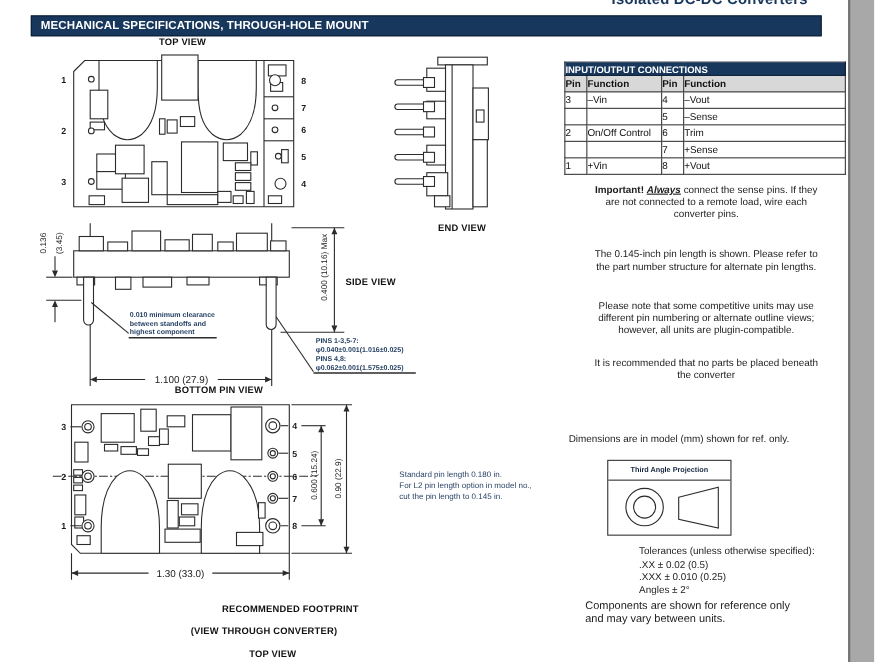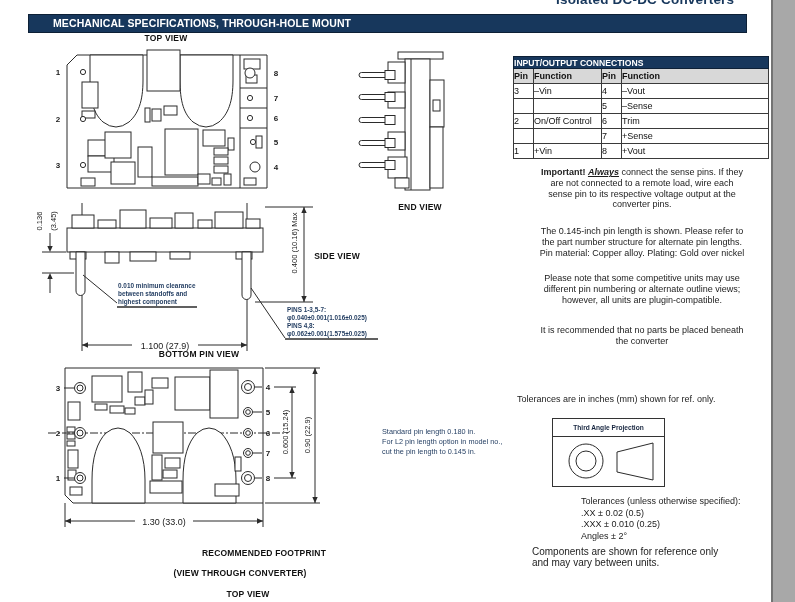--- a/index.html
+++ b/index.html
@@ -1,21 +1,21 @@
 <!DOCTYPE html>
 <html><head>
 <meta charset="utf-8">
 <style>
   html,body{margin:0;padding:0;background:#fff;}
   .page{position:relative;width:795px;height:602px;background:#fff;overflow:hidden;
         font-family:"Liberation Sans",sans-serif;color:#1a1a1a;}
   .edge-bar{position:absolute;right:0;top:0;width:24px;height:602px;background:#a8a8a8;border-left:2px solid #737373;box-sizing:border-box;}
   .clipped-title{position:absolute;left:556px;top:-8px;font-size:13.5px;font-weight:bold;color:#17375c;letter-spacing:.2px;white-space:nowrap;}
   .header-bar{position:absolute;left:28px;top:14px;width:719px;height:19px;background:#17375c;border:1px solid #0d2036;
-              box-sizing:border-box;color:#fff;font-size:10.5px;font-weight:bold;line-height:17px;padding-left:24px;letter-spacing:.1px;}
+              box-sizing:border-box;color:#fff;font-size:10.5px;font-weight:bold;line-height:17px;padding-left:8px;letter-spacing:.1px;}
   .view-label{position:absolute;font-size:8.5px;font-weight:bold;color:#111;text-align:center;letter-spacing:.2px;white-space:nowrap;}
   .small-note{position:absolute;font-size:7.3px;line-height:10px;color:#1f3a5f;white-space:nowrap;}
   
   .rc-text{position:absolute;left:513px;width:258px;font-size:9px;line-height:10.8px;color:#1c1c1c;}
   .rc-text .ln{white-space:nowrap;text-align:center;}
   .io-table{position:absolute;left:513px;top:56px;border-collapse:collapse;table-layout:fixed;}
   .io-table td{border:1px solid #3a3a3a;text-align:left;font-size:9px;padding:0;height:14px;color:#111;}
   .io-table tr.tt td{background:#17375c;color:#fff;font-weight:bold;font-size:8.6px;height:11px;border-color:#0d2036;}
   .io-table tr.th td{background:#d8d8d8;font-weight:bold;}
   .proj-box{position:absolute;left:552px;top:418px;width:113px;height:69px;border:1px solid #333;box-sizing:border-box;background:#fff;}
@@ -299,21 +299,21 @@
       <line class="d" x1="25" y1="141" x2="25" y2="165"></line>
         <line class="d" x1="223" y1="141" x2="223" y2="165"></line>
       <line class="d" x1="25" y1="159" x2="95" y2="159"></line>
         <line class="d" x1="153" y1="159" x2="223" y2="159"></line>
       <polygon class="a" points="25,159 31,156.3 31,161.7"></polygon>
         <polygon class="a" points="223,159 217,156.3 217,161.7"></polygon>
       <text class="dimbig" text-anchor="middle" x="124" y="162.5">1.30 (33.0)</text>
     </g>
   </svg>
 
-  <div class="small-note" style="left:382px;top:427px;">
+  <div class="small-note" style="left:363px;top:427px;">
     <div>Standard pin length 0.180 in.</div>
     <div>For L2 pin length option in model no.,</div>
     <div>cut the pin length to 0.145 in.</div>
   </div>
 
   <table class="io-table">
     <colgroup>
         <col style="width:20px">
         <col style="width:68px">
         <col style="width:20px">
@@ -362,42 +362,40 @@
   </tbody>
     </table>
 
   <div class="rc-text" style="top:167px;">
     <div class="ln">
       <b>Important!</b>
       <b><i><u>Always</u></i></b>
       <span>connect the sense pins. If they</span>
     </div>
     <div class="ln">are not connected to a remote load, wire each</div>
-    <div class="ln">sense pin to its respective voltage output at the</div>
     <div class="ln">converter pins.</div>
   </div>
 
   <div class="rc-text" style="top:226px;">
     <div class="ln">The 0.145-inch pin length is shown. Please refer to</div>
     <div class="ln">the part number structure for alternate pin lengths.</div>
-    <div class="ln">Pin material: Copper alloy. Plating: Gold over nickel</div>
   </div>
 
   <div class="rc-text" style="top:273px;">
     <div class="ln">Please note that some competitive units may use</div>
     <div class="ln">different pin numbering or alternate outline views;</div>
     <div class="ln">however, all units are plugin-compatible.</div>
   </div>
 
   <div class="rc-text" style="top:325px;">
     <div class="ln">It is recommended that no parts be placed beneath</div>
     <div class="ln">the converter</div>
   </div>
 
-  <div class="dims-note">Tolerances are in inches (mm) shown for ref. only.</div>
+  <div class="dims-note">Dimensions are in model (mm) shown for ref. only.</div>
 
   <div class="proj-box">
     <div class="proj-title">Third Angle Projection</div>
     <svg style="left:0;top:17px;" width="111" height="50" viewBox="0 0 111 50">
       <circle class="d" cx="33" cy="25" r="17"></circle>
       <circle class="d" cx="33" cy="25" r="10"></circle>
       <polygon class="d" points="64,16 100,7 100,44 64,36"></polygon>
     </svg>
   </div>
 

